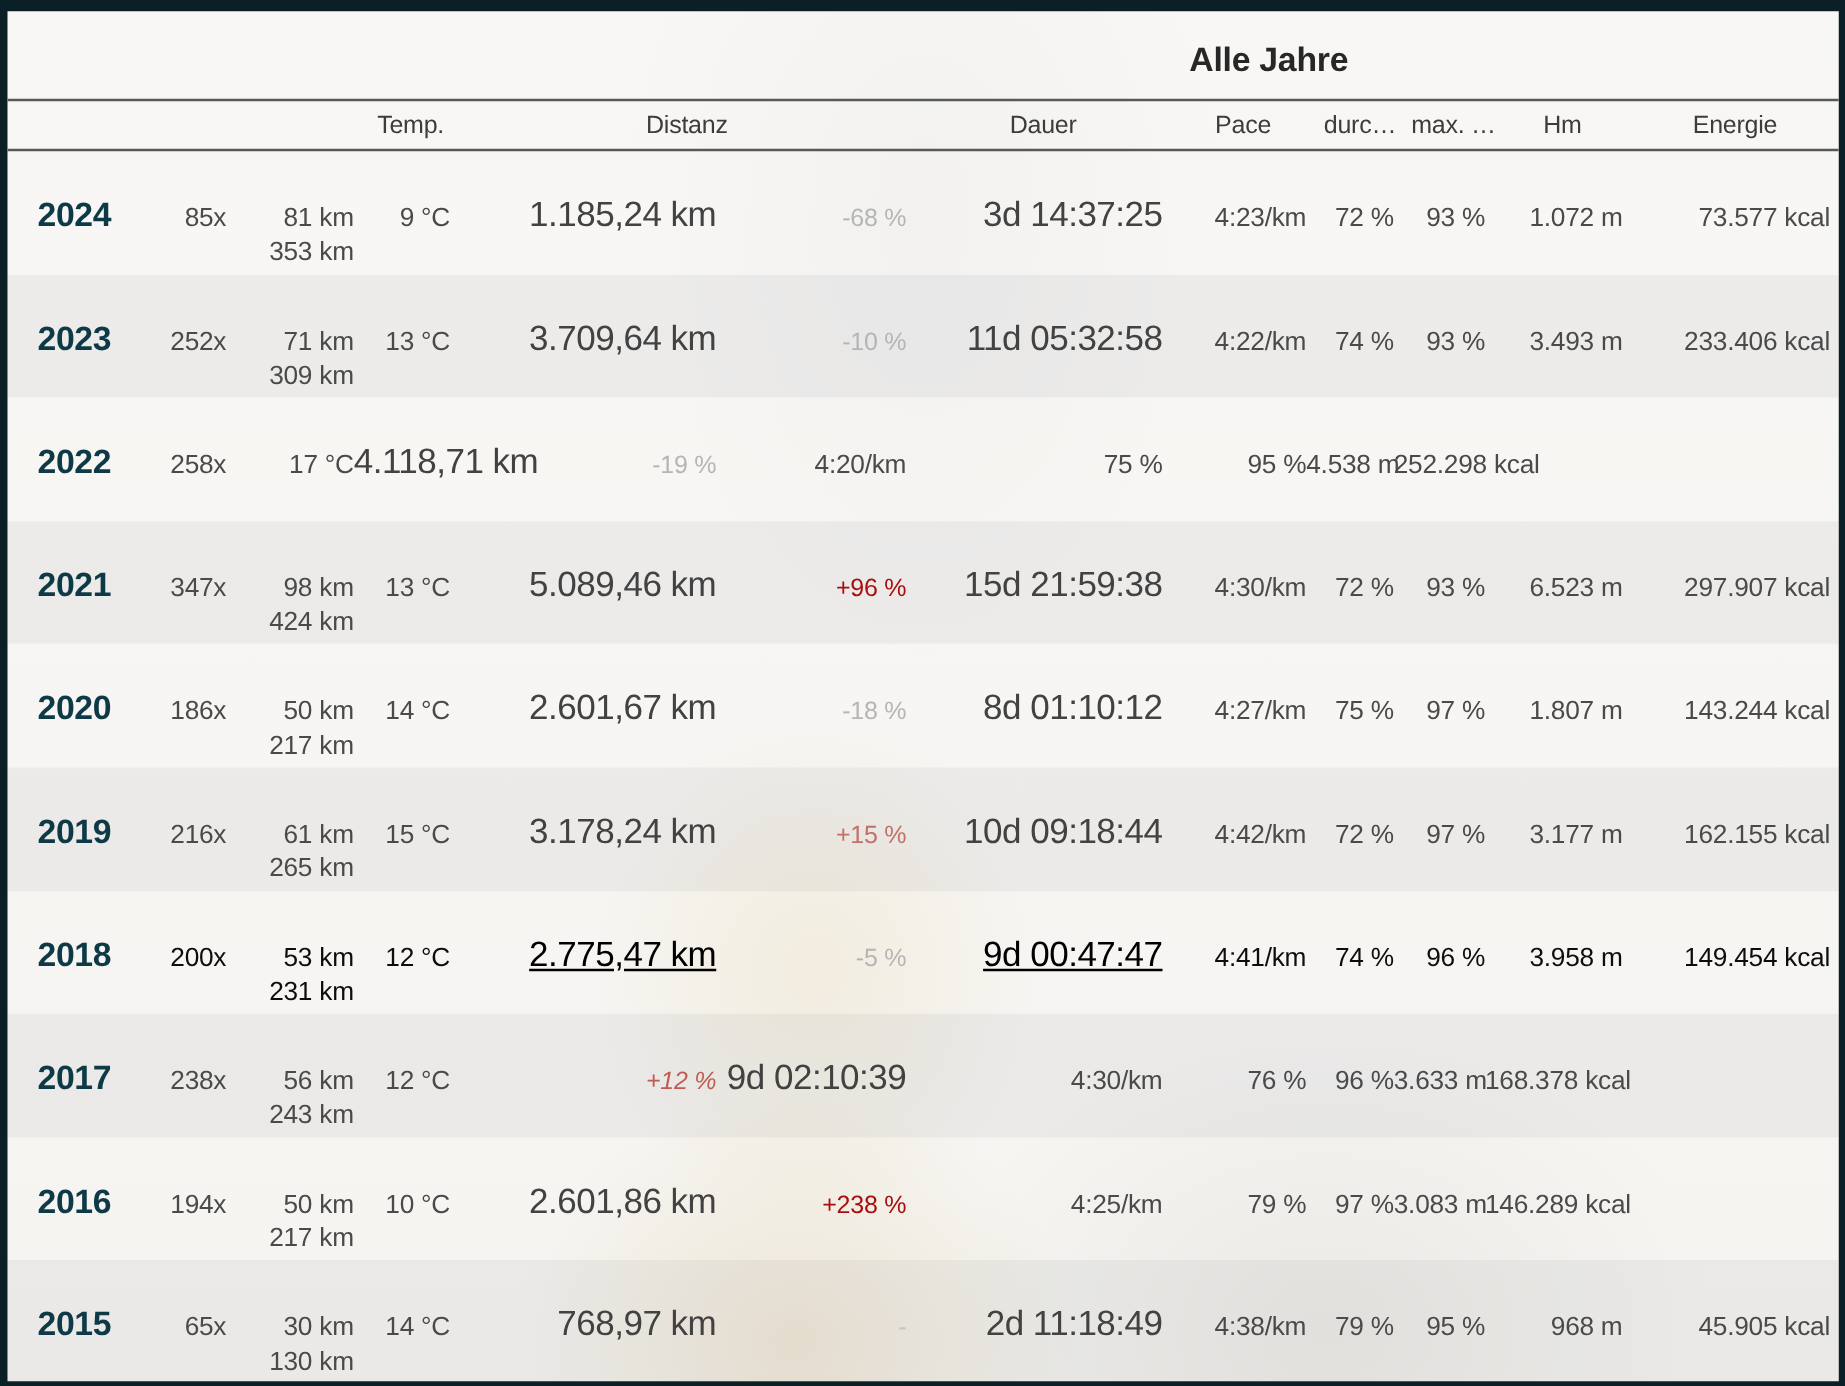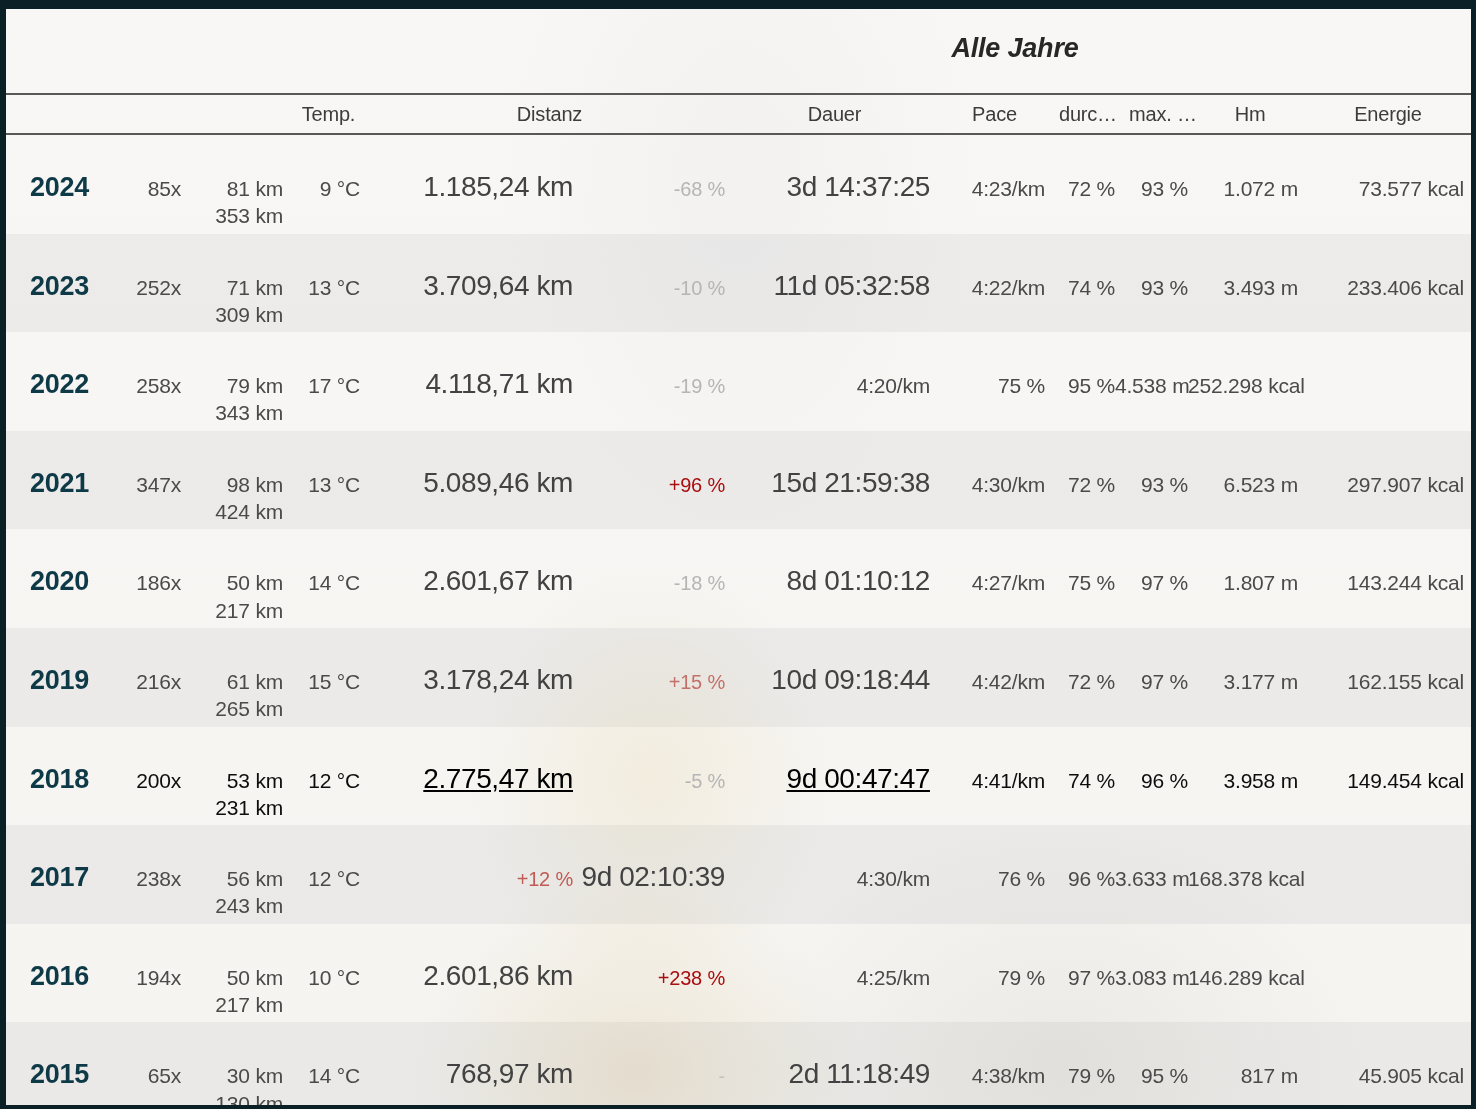--- a/index.html
+++ b/index.html
@@ -11,21 +11,21 @@
   .content{
     position:absolute;left:6px;top:9px;right:5px;bottom:4px;
     overflow:hidden;
     background-image:
       radial-gradient(260px 300px at 44% 70%, rgba(216,180,90,0.13), transparent 70%),
       radial-gradient(320px 280px at 43% 97%, rgba(203,163,78,0.17), transparent 70%),
       radial-gradient(430px 330px at 72% 96%, rgba(172,162,150,0.13), transparent 72%),
       radial-gradient(340px 520px at 50% 14%, rgba(195,195,200,0.10), transparent 70%),
       linear-gradient(#f8f7f5,#f5f4f1);
   }
-  .titlebar{position:relative;height:84px;font-style:italic;}
+  .titlebar{position:relative;height:70px;}
   .title{
     position:absolute;left:1009px;top:24px;transform:translateX(-50%);
     font-size:27px;font-weight:700;color:#272727;letter-spacing:-0.2px;white-space:nowrap;
   }
   .grid{
     display:grid;
     grid-template-columns:78px 85px 102px 77px 213px 152px 205px 115px 70px 73px 110px 166px;
     padding-left:12px;padding-right:11px;
   }
   .header{
@@ -112,24 +112,20 @@
       <div class="cell big">11d 05:32:58</div>
       <div class="cell num">4:22/km</div>
       <div class="cell num">74 %</div>
       <div class="cell num">93 %</div>
       <div class="cell num">3.493 m</div>
       <div class="cell num">233.406 kcal</div>
     </div>
       <div class="grid row">
       <div class="cell year">2022</div>
       <div class="cell num">258x</div>
-      <div class="cell num kmcell">
-        <div class="l1">79 km</div>
-        <div class="l2">343 km</div>
-      </div>
       <div class="cell num">17 °C</div>
       <div class="cell big">4.118,71 km</div>
       <div class="cell pct" style="color: rgb(181, 181, 181);">-19 %</div>
       <div class="cell num">4:20/km</div>
       <div class="cell num">75 %</div>
       <div class="cell num">95 %</div>
       <div class="cell num">4.538 m</div>
       <div class="cell num">252.298 kcal</div>
     </div>
       <div class="grid row alt">
@@ -201,21 +197,21 @@
       <div class="cell num">149.454 kcal</div>
     </div>
       <div class="grid row alt">
       <div class="cell year">2017</div>
       <div class="cell num">238x</div>
       <div class="cell num kmcell">
         <div class="l1">56 km</div>
         <div class="l2">243 km</div>
       </div>
       <div class="cell num">12 °C</div>
-      <div class="cell pct" style="color: rgb(192, 92, 86);">+12 %</div>
+      <div class="cell pct" style="color: rgb(192, 92, 86); font-style: italic;">+12 %</div>
       <div class="cell big">9d 02:10:39</div>
       <div class="cell num">4:30/km</div>
       <div class="cell num">76 %</div>
       <div class="cell num">96 %</div>
       <div class="cell num">3.633 m</div>
       <div class="cell num">168.378 kcal</div>
     </div>
       <div class="grid row">
       <div class="cell year">2016</div>
       <div class="cell num">194x</div>
@@ -239,18 +235,18 @@
         <div class="l1">30 km</div>
         <div class="l2">130 km</div>
       </div>
       <div class="cell num">14 °C</div>
       <div class="cell big">768,97 km</div>
       <div class="cell pct" style="color: rgb(195, 195, 195);">-</div>
       <div class="cell big">2d 11:18:49</div>
       <div class="cell num">4:38/km</div>
       <div class="cell num">79 %</div>
       <div class="cell num">95 %</div>
-      <div class="cell num">817 m</div>
+      <div class="cell num">968 m</div>
       <div class="cell num">45.905 kcal</div>
     </div>
     </div>
 
 </div>
 
 </body></html>

